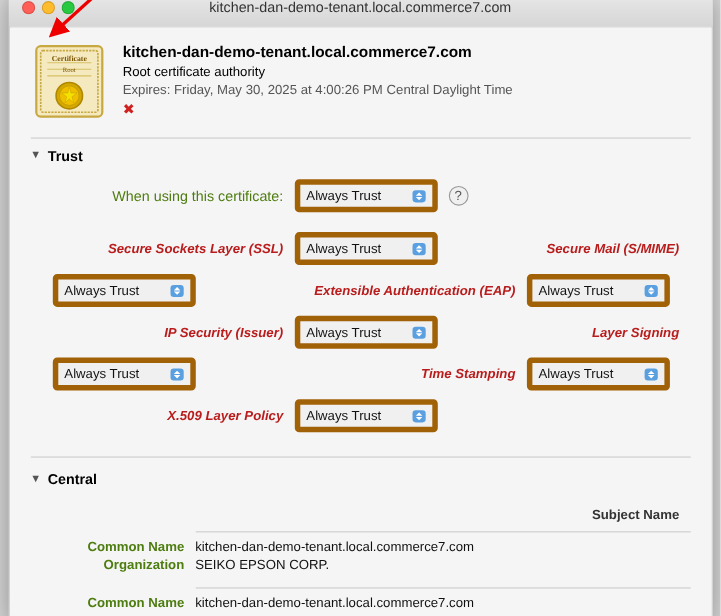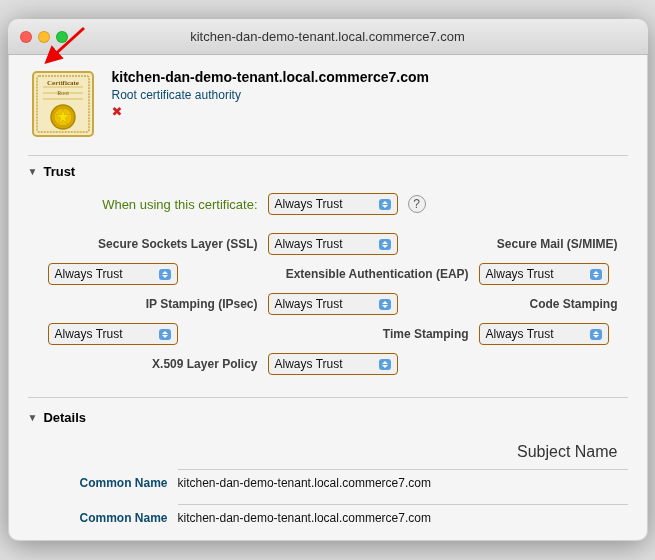--- a/index.html
+++ b/index.html
@@ -92,21 +92,21 @@
       flex: 1;
     }
     .cert-name {
       font-size: 14px;
       font-weight: 700;
       color: #000;
       margin-bottom: 3px;
     }
     .cert-subtitle {
       font-size: 12px;
-      color: #0c4a6e;
+      color: #000000;
       margin-bottom: 2px;
     }
     .cert-expires {
       font-size: 12px;
       color: #555;
       margin-bottom: 4px;
     }
     .cert-warning {
       font-size: 12px;
       color: #d02020;
@@ -152,31 +152,32 @@
       align-items: center;
       justify-content: flex-end;
     }
     .trust-label.main-label {
       font-size: 13px;
       color: #4d7c0f;
     }
     .trust-label.sub-label {
       font-size: 12px;
       font-weight: 600;
-      color: #404040;
+      color: #b91c1c;
+      font-style: italic;
     }
     .trust-select-wrap {
       display: flex;
       align-items: center;
       padding: 4px 0;
       gap: 6px;
     }
     .trust-select {
       background: #f0f0f0;
-      border: 1px solid #a16207;
+      border: 5px solid #a16207;
       border-radius: 4px;
       padding: 3px 6px;
       font-size: 12px;
       color: #111;
       display: flex;
       align-items: center;
       gap: 4px;
       min-width: 130px;
       cursor: pointer;
       position: relative;
@@ -226,36 +227,36 @@
       grid-column: 1 / -1;
       height: 10px;
     }
     .details-section {
       margin-top: 12px;
     }
     .details-grid {
       margin-left: 20px;
     }
     .detail-group-header {
-      font-size: 16px;
-      font-weight: 400;
+      font-size: 12px;
+      font-weight: 700;
       color: #333;
       text-align: right;
       padding: 8px 10px 4px 0;
     }
     .detail-row {
       display: flex;
       margin-bottom: 2px;
     }
     .detail-key {
       width: 130px;
       text-align: right;
       font-size: 12px;
       font-weight: 600;
-      color: #0c4a6e;
+      color: #4d7c0f;
       padding-right: 10px;
       flex-shrink: 0;
     }
     .detail-value {
       font-size: 12px;
       color: #111;
     }
     .detail-separator {
       margin-left: 0;
       height: 1px;
@@ -310,20 +311,21 @@
 
           <circle cx="35" cy="48" r="12" fill="#d4a800" stroke="#b08800" stroke-width="1.5"></circle>
           <circle cx="35" cy="48" r="9" fill="#f0c000" stroke="#c8a000" stroke-width="1"></circle>
 
           <polygon points="35,40 36.5,45.5 42,45.5 37.5,49 39,54.5 35,51 31,54.5 32.5,49 28,45.5 33.5,45.5" fill="#f5e000" stroke="#c8a000" stroke-width="0.5"></polygon>
         </svg>
       </div>
       <div class="cert-info">
         <div class="cert-name">kitchen-dan-demo-tenant.local.commerce7.com</div>
         <div class="cert-subtitle">Root certificate authority</div>
+        <div class="cert-expires">Expires: Friday, May 30, 2025 at 4:00:26 PM Central Daylight Time</div>
         <div class="cert-warning">
           <span class="warning-icon">✖</span>
         </div>
       </div>
     </div>
 
     <div class="section-divider"></div>
 
     <div class="section-header">
       <span class="section-triangle">▼</span>
@@ -379,34 +381,34 @@
             <span class="trust-select-text">Always Trust</span>
             <div class="trust-select-arrow">
               <span class="up"></span>
               <span class="down"></span>
             </div>
           </div>
         </div>
       </div>
 
       <div class="trust-row">
-        <div class="trust-label sub-label">IP Stamping (IPsec)</div>
-        <div class="trust-select-wrap">
-          <div class="trust-select">
-            <span class="trust-select-text">Always Trust</span>
-            <div class="trust-select-arrow">
-              <span class="up"></span>
-              <span class="down"></span>
-            </div>
-          </div>
-        </div>
-      </div>
-
-      <div class="trust-row">
-        <div class="trust-label sub-label">Code Stamping</div>
+        <div class="trust-label sub-label">IP Security (Issuer)</div>
+        <div class="trust-select-wrap">
+          <div class="trust-select">
+            <span class="trust-select-text">Always Trust</span>
+            <div class="trust-select-arrow">
+              <span class="up"></span>
+              <span class="down"></span>
+            </div>
+          </div>
+        </div>
+      </div>
+
+      <div class="trust-row">
+        <div class="trust-label sub-label">Layer Signing</div>
         <div class="trust-select-wrap">
           <div class="trust-select">
             <span class="trust-select-text">Always Trust</span>
             <div class="trust-select-arrow">
               <span class="up"></span>
               <span class="down"></span>
             </div>
           </div>
         </div>
       </div>
@@ -437,29 +439,33 @@
         </div>
       </div>
     </div>
 
     <div style="height:12px"></div>
     <div class="section-divider"></div>
 
     <div class="details-section">
       <div class="section-header">
         <span class="section-triangle">▼</span>
-        <span class="section-title">Details</span>
+        <span class="section-title">Central</span>
       </div>
       <div class="details-grid">
         <div class="detail-group-header">Subject Name</div>
         <div class="detail-separator"></div>
         <div class="detail-row">
           <span class="detail-key">Common Name</span>
           <span class="detail-value">kitchen-dan-demo-tenant.local.commerce7.com</span>
         </div>
+        <div class="detail-row">
+          <span class="detail-key">Organization</span>
+          <span class="detail-value">SEIKO EPSON CORP.</span>
+        </div>
         <div style="height:8px"></div>
         <div class="detail-separator"></div>
         <div class="detail-row">
           <span class="detail-key">Common Name</span>
           <span class="detail-value">kitchen-dan-demo-tenant.local.commerce7.com</span>
         </div>
       </div>
     </div>
 
   </div>

